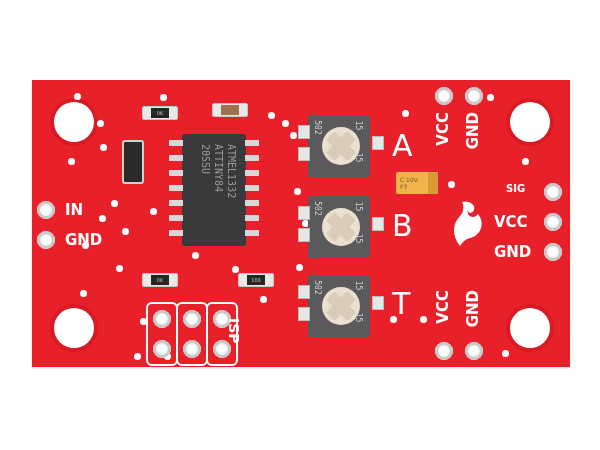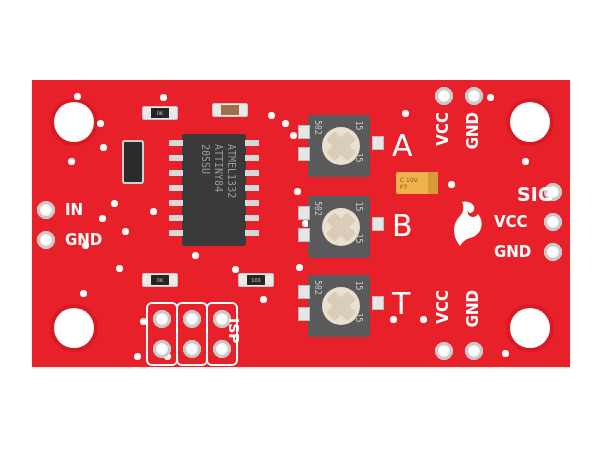--- a/index.html
+++ b/index.html
@@ -74,21 +74,21 @@
   <span class="silk" style="left:33px;top:151px;font-size:15px;">GND</span>
 
   <div class="pad" style="left:403px;top:7px;"></div>
   <div class="pad" style="left:433px;top:7px;"></div>
   <span class="silk vert" style="left:402px;top:32px;font-size:15px;">VCC</span>
   <span class="silk vert" style="left:432px;top:32px;font-size:15px;">GND</span>
 
   <div class="pad" style="left:512px;top:103px;"></div>
   <div class="pad" style="left:512px;top:133px;"></div>
   <div class="pad" style="left:512px;top:163px;"></div>
-  <span class="silk" style="left:485px;top:103px;font-size:19px;">SIG</span>
+  <span class="silk" style="left:474px;top:103px;font-size:10px;">SIG</span>
   <span class="silk" style="left:462px;top:133px;font-size:15px;">VCC</span>
   <span class="silk" style="left:462px;top:163px;font-size:15px;">GND</span>
 
   <div class="pad" style="left:403px;top:262px;"></div>
   <div class="pad" style="left:433px;top:262px;"></div>
   <span class="silk vert" style="left:402px;top:210px;font-size:15px;">VCC</span>
   <span class="silk vert" style="left:432px;top:210px;font-size:15px;">GND</span>
 
   <svg class="logo" viewBox="0 0 38 50" style="left:418px;top:116px;">
     <path d="M10 50 C2 40 2 28 10 20 C14 16 14 10 12 6 C18 4 26 8 24 14 C22 18 18 18 18 14 C16 20 24 24 28 18 C36 28 30 40 20 42 C16 43 12 46 10 50 Z" fill="#ffffff"></path>

